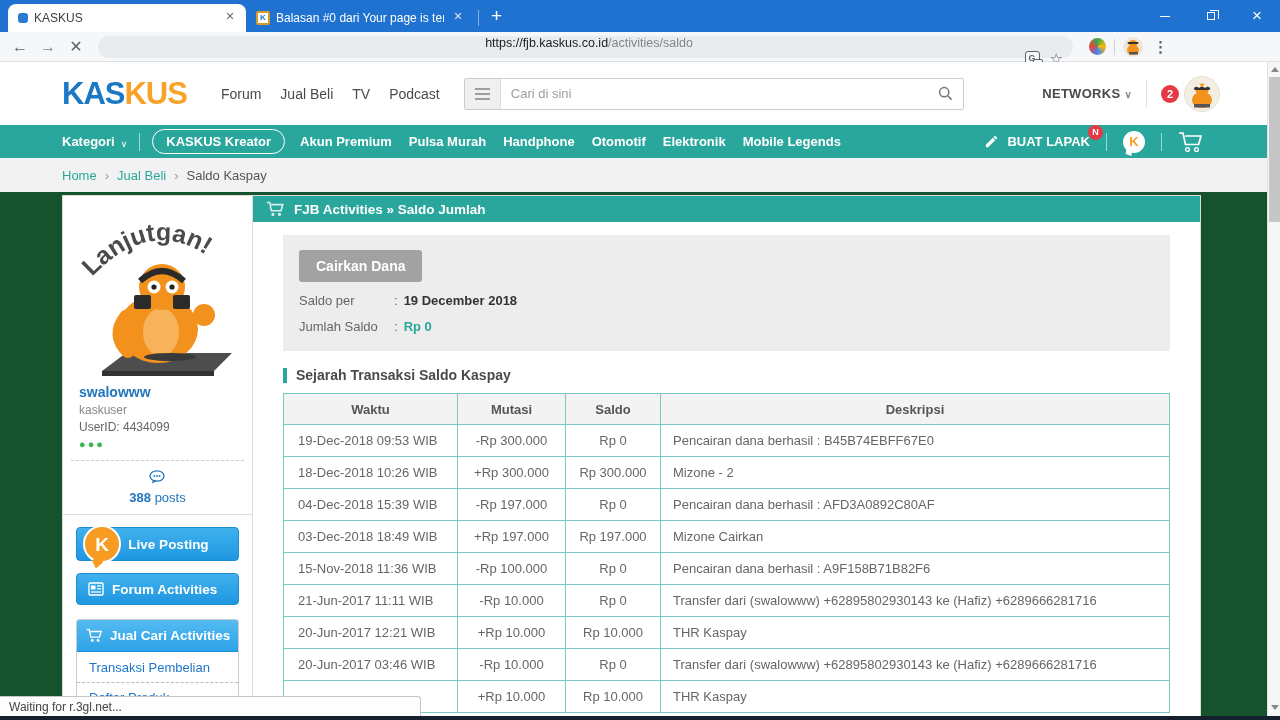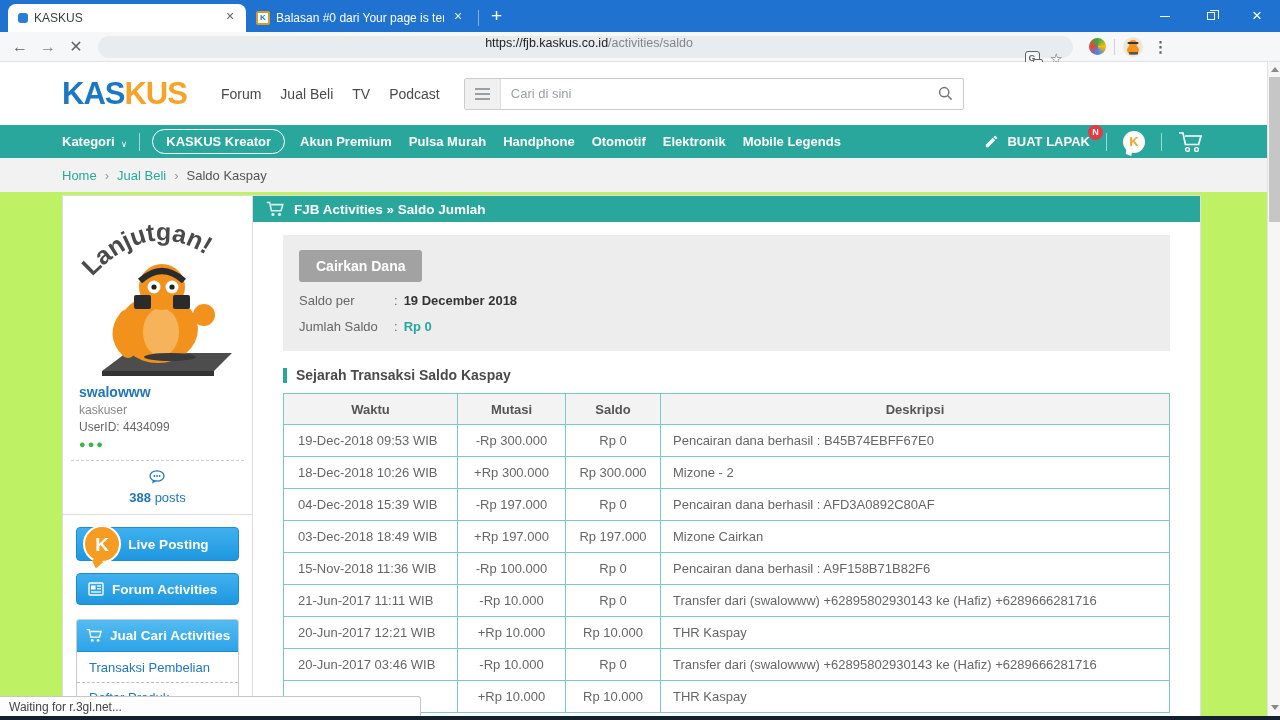--- a/index.html
+++ b/index.html
@@ -1,17 +1,17 @@
 <!DOCTYPE html>
 <html><head>
 <meta charset="utf-8">
 <style>
   * { margin:0; padding:0; box-sizing:border-box; }
   body { font-family:"Liberation Sans", sans-serif; }
-  .screen { position:relative; width:1280px; height:720px; overflow:hidden; background:#bef264; }
+  .screen { position:relative; width:1280px; height:720px; overflow:hidden; background:#14532d; }
 
   
   .titlebar { position:absolute; top:0; left:0; width:1280px; height:32px; background:#1f72cf; display:flex; align-items:flex-end; }
   .tab { display:flex; align-items:center; height:28px; font-size:12px; }
   .tab.active { background:#fff; color:#3c4043; border-radius:8px 8px 0 0; width:238px; margin-left:8px; padding:0 8px 0 10px; height:28px; }
   .tab.inactive { color:#fff; width:228px; padding:0 8px 0 10px; position:relative; }
   .tab .tab-title { flex:1; white-space:nowrap; overflow:hidden; margin:0 6px; }
   .tab-close { font-size:14px; line-height:12px; width:16px; height:16px; text-align:center; border-radius:8px; cursor:pointer; }
   .tab.active .tab-close { color:#5f6368; }
   .tab.inactive .tab-close { color:#e8eaed; }
@@ -208,20 +208,35 @@
       <div class="hamburger">
           <i></i>
           <i></i>
           <i></i>
         </div>
       <input class="search-input" placeholder="Cari di sini" style="">
       <svg class="mag" width="15" height="15" viewBox="0 0 15 15">
           <circle cx="6.2" cy="6.2" r="4.6" fill="none" stroke="#757575" stroke-width="1.5"></circle>
           <line x1="9.8" y1="9.8" x2="13.6" y2="13.6" stroke="#757575" stroke-width="1.5"></line>
         </svg>
+    </div>
+    <div class="hdr-right">
+      <span class="networks"><span>NETWORKS</span> <span class="chev">∨</span></span>
+      <span class="hdr-sep"></span>
+      <span class="notif-badge">2</span>
+      <span class="hdr-avatar">
+        <svg width="34" height="34" viewBox="0 0 34 34">
+            <ellipse cx="17" cy="23" rx="10" ry="8" fill="#f2921d"></ellipse>
+            <circle cx="17" cy="13" r="6.5" fill="#f2921d"></circle>
+            <rect x="9" y="10" width="16" height="3" rx="1.5" fill="#333"></rect>
+            <circle cx="14" cy="9" r="1.7" fill="#fff"></circle>
+            <circle cx="20" cy="9" r="1.7" fill="#fff"></circle>
+            <rect x="9" y="27" width="16" height="3.5" fill="#555"></rect>
+          </svg>
+      </span>
     </div>
   </div>
 
   <div class="cat-bar">
     <span class="cat-kategori">
         <span>Kategori</span>
         <span class="chev-w">∨</span>
       </span>
     <span class="cat-sep"></span>
     <span class="kreator-pill">KASKUS Kreator</span>

